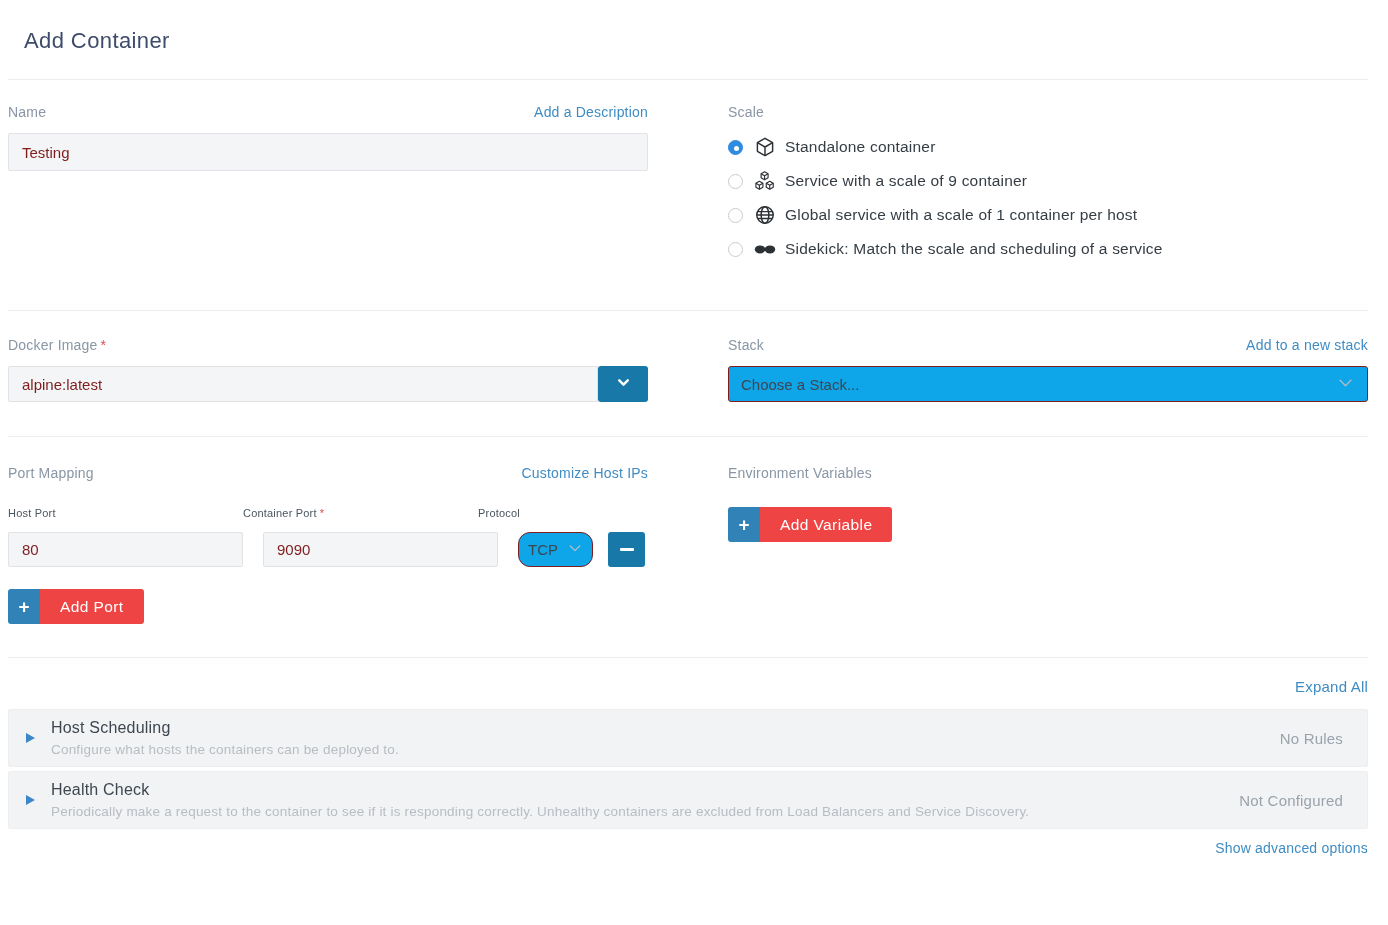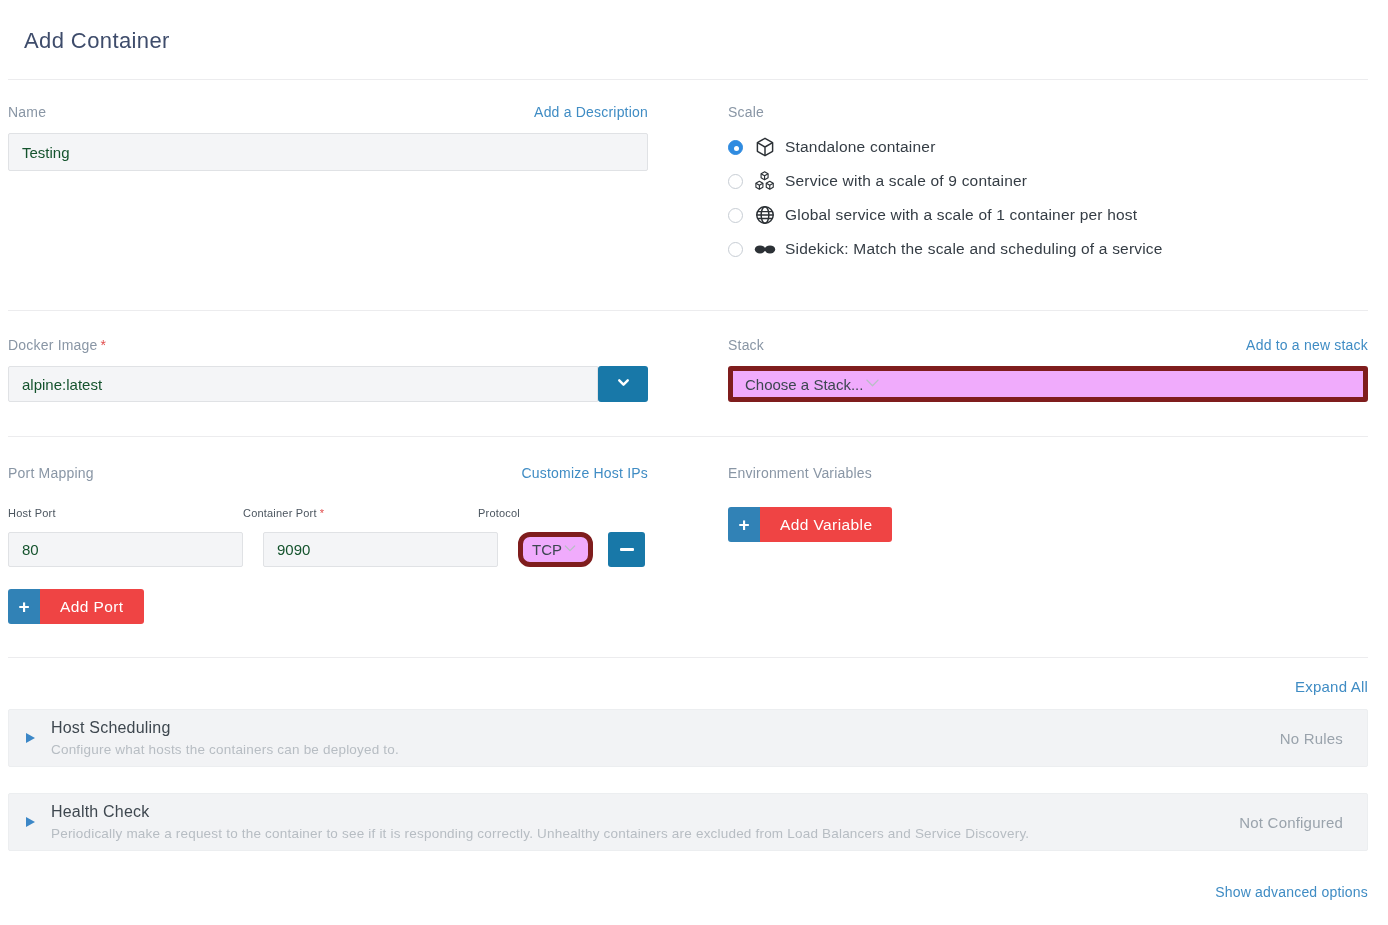--- a/index.html
+++ b/index.html
@@ -32,21 +32,21 @@
 
   .label-row { display: flex; justify-content: space-between; align-items: baseline; margin-bottom: 11px; height: 18px; }
   .small-label { font-size: 14px; color: #8996a5; letter-spacing: .2px; }
   .req { color: #e14c4c; margin-left: 3px; }
   .link { font-size: 14px; color: #3f8cc4; text-decoration: none; cursor: pointer; letter-spacing: .2px; }
 
   .text-input {
     display: flex; align-items: center;
     height: 38px; width: 100%;
     background: #f4f5f7; border: 1px solid #e0e2e5; border-radius: 2px;
-    padding: 0 13px; font-size: 15px; color: #14532d;
+    padding: 0 13px; font-size: 15px; color: #7f1d1d;
   }
 
   
   .radio-col { padding-top: 2px; }
   .radio-row { display: flex; align-items: center; height: 24px; margin-bottom: 10px; cursor: pointer; }
   .radio {
     width: 15px; height: 15px; border-radius: 50%;
     border: 1px solid #c7cdd4; background: #fff;
     margin-right: 9px; position: relative; flex: none;
   }
@@ -62,23 +62,23 @@
   .image-row { display: flex; align-items: stretch; }
   .image-input { flex: 1; height: 36px; border-radius: 2px 0 0 2px; }
   .dd-btn {
     width: 50px; height: 36px; flex: none;
     background: #1878a8; border: none; border-radius: 3px;
     display: flex; align-items: center; justify-content: center; cursor: pointer;
   }
 
   
   .fake-select {
-    display: flex; align-items: center; 
-    height: 36px; background: #f0abfc;
-    border: 5px solid #7f1d1d; border-radius: 3px;
+    display: flex; align-items: center; justify-content: space-between;
+    height: 36px; background: #0ea5e9;
+    border: 1px solid #7f1d1d; border-radius: 3px;
     padding: 0 12px; font-size: 15px; color: #3c4650; cursor: pointer;
   }
 
   
   .port-labels, .port-inputs { display: flex; align-items: center; }
   .w-host, .w-cont { width: 235px; margin-right: 20px; flex: none; }
   .w-proto { width: 75px; flex: none; }
   .field-label { font-size: 11px; color: #4b555f; margin: 13px 0 13px; letter-spacing: .2px; }
   .port-input { height: 35px; }
   .minus-btn {
@@ -104,21 +104,21 @@
   }
   .add-port-btn { margin-top: 22px; }
   .env-add { margin-top: 13px; }
 
   
   .acc-head { display: flex; justify-content: flex-end; padding: 20px 0 14px; }
   .acc-head .link { font-size: 15px; }
   .acc-row {
     display: flex; align-items: center;
     background: #f2f3f5; border: 1px solid #eceef0; border-radius: 2px;
-    min-height: 57px; padding: 9px 24px 9px 17px; margin-bottom: 26px;
+    min-height: 57px; padding: 9px 24px 9px 17px; margin-bottom: 4px;
   }
   .acc-arrow {
     width: 0; height: 0; flex: none; margin-right: 16px;
     border-left: 9px solid #3c87c7;
     border-top: 5.5px solid transparent; border-bottom: 5.5px solid transparent;
     cursor: pointer;
   }
   .acc-body { flex: 1; min-width: 0; }
   .acc-title { font-size: 16px; color: #3e474f; margin-bottom: 5px; letter-spacing: .2px; }
   .acc-desc { font-size: 13.5px; color: #b7bdc3; letter-spacing: .2px; }

